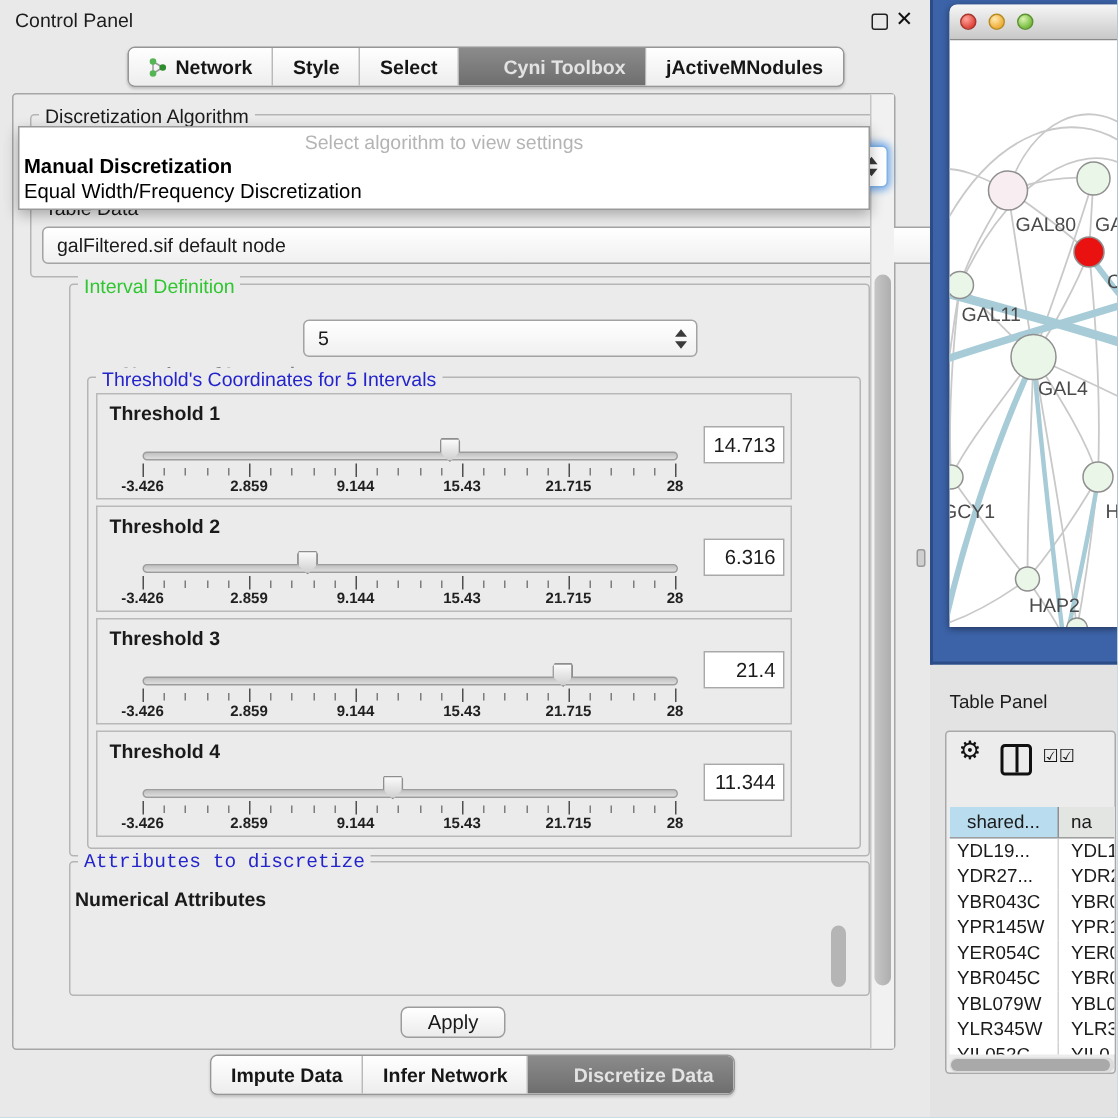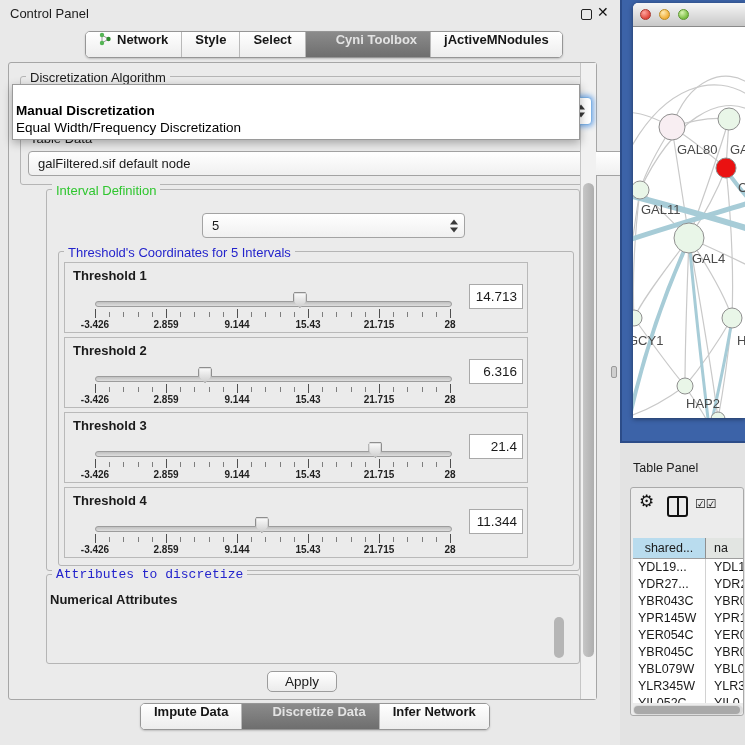--- a/index.html
+++ b/index.html
@@ -6,21 +6,21 @@
   .stage{position:relative;width:745px;height:745px;overflow:hidden;background:#7dd3fc;
          font-family:"Liberation Sans","DejaVu Sans",sans-serif;color:#1a1a1a;-webkit-font-smoothing:antialiased;}
 
   
   .cp{position:absolute;left:0;top:0;width:620px;height:745px;background:#e9e9e9;}
   .cp-title{position:absolute;left:10px;top:6px;font-size:13px;color:#1c1c1c;}
   .floaticon{position:absolute;left:581px;top:9px;width:9px;height:9px;border:1.5px solid #222;border-radius:2px;background:transparent;}
   .closeicon{position:absolute;left:597px;top:4px;font-size:14px;font-weight:bold;color:#111;}
 
   .tabbar{position:absolute;display:flex;height:25px;border:1px solid #969696;border-radius:5px;overflow:hidden;background:#fff;box-shadow:0 1px 2px rgba(0,0,0,.18);}
-  .seg{display:flex;align-items:flex-start;gap:5px;padding:0 13px;font-size:13px;font-weight:bold;background:linear-gradient(#ffffff,#ededed);border-right:1px solid #b9b9b9;color:#161616;white-space:nowrap;}
+  .seg{display:flex;align-items:center;gap:5px;padding:0 13px;font-size:13px;font-weight:bold;background:linear-gradient(#ffffff,#ededed);border-right:1px solid #b9b9b9;color:#161616;white-space:nowrap;}
   .seg:last-child{border-right:none;}
   .seg.sel{background:linear-gradient(#8b8b8b,#6e6e6e);color:#e3e3e3;padding-left:30px;}
   #toptabs{left:85px;top:31px;}
   #bottomtabs{left:140px;top:703px;}
 
   .content{position:absolute;left:8px;top:62px;width:589px;height:638px;background:#ebebeb;border:1px solid #a6a6a6;border-radius:3px;box-sizing:border-box;}
 
   .group{position:absolute;border:1px solid #b5b5b5;border-radius:3px;}
   .glabel{position:absolute;font-size:13px;background:#ebebeb;padding:0 4px;z-index:1;white-space:nowrap;}
   .glabel.green{color:#2fc62f;}
@@ -135,20 +135,21 @@
     <span class="glabel" style="left:26px;top:70px;">Discretization Algorithm</span>
 
     <div class="ringcombo">
       <div class="stepper">
           <div class="up"></div>
           <div class="dn"></div>
         </div>
     </div>
 
     <div class="popup">
+      <div class="hint">Select algorithm to view settings</div>
       <div class="opt b">Manual Discretization</div>
       <div class="opt n">Equal Width/Frequency Discretization</div>
     </div>
 
     <div class="group" style="left:20px;top:137px;width:565px;height:46px;"></div>
     <span class="glabel" style="left:26px;top:131px;">Table Data</span>
     <div class="combo" style="left:28px;top:151px;width:663px;height:25px;">
       <span class="cval">galFiltered.sif default node</span>
       <div class="stepper">
           <div class="up"></div>
@@ -347,25 +348,25 @@
 
     <div class="btn">Apply</div>
 
     <div class="vtrack"></div>
     <div class="vthumb"></div>
 
     <div class="tabbar" id="bottomtabs">
         <div class="seg">
           <span>Impute Data</span>
         </div>
+        <div class="seg">
+          <span>Infer Network</span>
+        </div>
         <div class="seg sel">
           <span>Discretize Data</span>
-        </div>
-        <div class="seg">
-          <span>Infer Network</span>
         </div>
       </div>
 
     <div class="split-handle"></div>
   </div>
 
   <div class="right">
     <div class="frame">
       <div class="netwin">
         <div class="titlebar">

